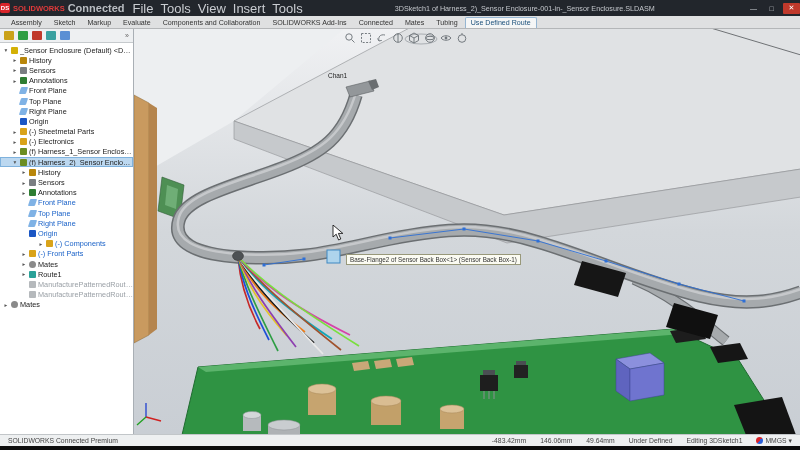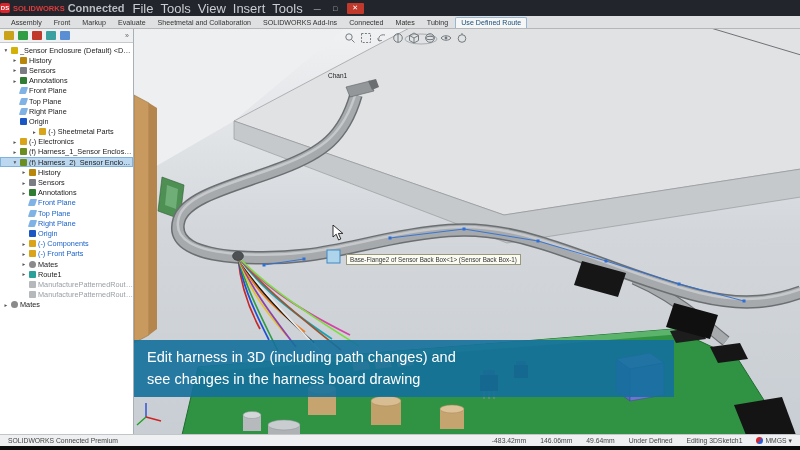--- a/index.html
+++ b/index.html
@@ -79,33 +79,34 @@
       <span class="brand">SOLIDWORKS</span>
       <span class="product">Connected</span>
     </div>
     <div class="menus" id="menus">
         <span class="menu-item">File</span>
         <span class="menu-item">Tools</span>
         <span class="menu-item">View</span>
         <span class="menu-item">Insert</span>
         <span class="menu-item">Tools</span>
       </div>
+    <div class="doc-title">3DSketch1 of Harness_2)_Sensor Enclosure-001-in-_Sensor Enclosure.SLDASM</div>
     <div class="win-controls" id="win-controls">
         <span class="win-btn">—</span>
         <span class="win-btn">□</span>
         <span class="win-btn close">✕</span>
       </div>
   </div>
 
   <div class="ribbon" id="tabs">
       <span class="tab">Assembly</span>
-      <span class="tab">Front</span>
+      <span class="tab">Sketch</span>
       <span class="tab">Markup</span>
       <span class="tab">Evaluate</span>
-      <span class="tab">Sheetmetal and Collaboration</span>
+      <span class="tab">Components and Collaboration</span>
       <span class="tab">SOLIDWORKS Add-Ins</span>
       <span class="tab">Connected</span>
       <span class="tab">Mates</span>
       <span class="tab">Tubing</span>
       <span class="tab active">Use Defined Route</span>
     </div>
 
   <div class="content">
 
     <div class="tree-panel">
@@ -151,21 +152,21 @@
           <div class="tree-row" style="padding-left: 12px;">
     <span class="tw"></span>
     <span class="tree-ic ic-plane"></span>
     <span class="tl">Right Plane</span>
   </div>
           <div class="tree-row" style="padding-left: 12px;">
     <span class="tw"></span>
     <span class="tree-ic ic-origin"></span>
     <span class="tl">Origin</span>
   </div>
-          <div class="tree-row" style="padding-left: 12px; justify-content: center;">
+          <div class="tree-row" style="padding-left: 12px;">
     <span class="tw">▸</span>
     <span class="tree-ic ic-part"></span>
     <span class="tl">(-) Sheetmetal Parts</span>
   </div>
           <div class="tree-row" style="padding-left: 12px;">
     <span class="tw">▸</span>
     <span class="tree-ic ic-part"></span>
     <span class="tl">(-) Electronics</span>
   </div>
           <div class="tree-row" style="padding-left: 12px;">
@@ -206,21 +207,21 @@
           <div class="tree-row accent" style="padding-left: 21px;">
     <span class="tw"></span>
     <span class="tree-ic ic-plane"></span>
     <span class="tl">Right Plane</span>
   </div>
           <div class="tree-row accent" style="padding-left: 21px;">
     <span class="tw"></span>
     <span class="tree-ic ic-origin"></span>
     <span class="tl">Origin</span>
   </div>
-          <div class="tree-row accent" style="padding-left: 21px;">
+          <div class="tree-row accent" style="padding-left: 38px;">
     <span class="tw">▸</span>
     <span class="tree-ic ic-part"></span>
     <span class="tl">(-) Components</span>
   </div>
           <div class="tree-row accent" style="padding-left: 21px;">
     <span class="tw">▸</span>
     <span class="tree-ic ic-part"></span>
     <span class="tl">(-) Front Parts</span>
   </div>
           <div class="tree-row" style="padding-left: 21px;">
@@ -395,24 +396,20 @@
         <svg viewBox="0 0 12 12">
             <path d="M1,6 C3,3 9,3 11,6 C9,9 3,9 1,6 Z" fill="none" stroke="#596066"></path>
             <circle cx="6" cy="6" r="1.4" fill="#596066"></circle>
           </svg>
         <svg viewBox="0 0 12 12">
             <circle cx="6" cy="6.5" r="3.8" fill="none" stroke="#596066"></circle>
             <path d="M6,1 L6,2.7" stroke="#596066"></path>
           </svg>
       </div>
 
-      <div class="banner">
-        <span>Edit harness in 3D (including path changes) and</span>
-        <span>see changes in the harness board drawing</span>
-      </div>
 
       <div class="tooltip">Base-Flange2 of Sensor Back Box&lt;1&gt; (Sensor Back Box-1)</div>
 
       <svg class="cursor" viewBox="0 0 16 18">
         <path d="M1,0 L1,12 L4.2,9.2 L6.6,15 L8.8,14 L6.4,8.4 L10.8,8.4 Z" fill="#fff" stroke="#000" stroke-width="0.8"></path>
       </svg>
     </div>
   </div>
 
   <div class="statusbar">

